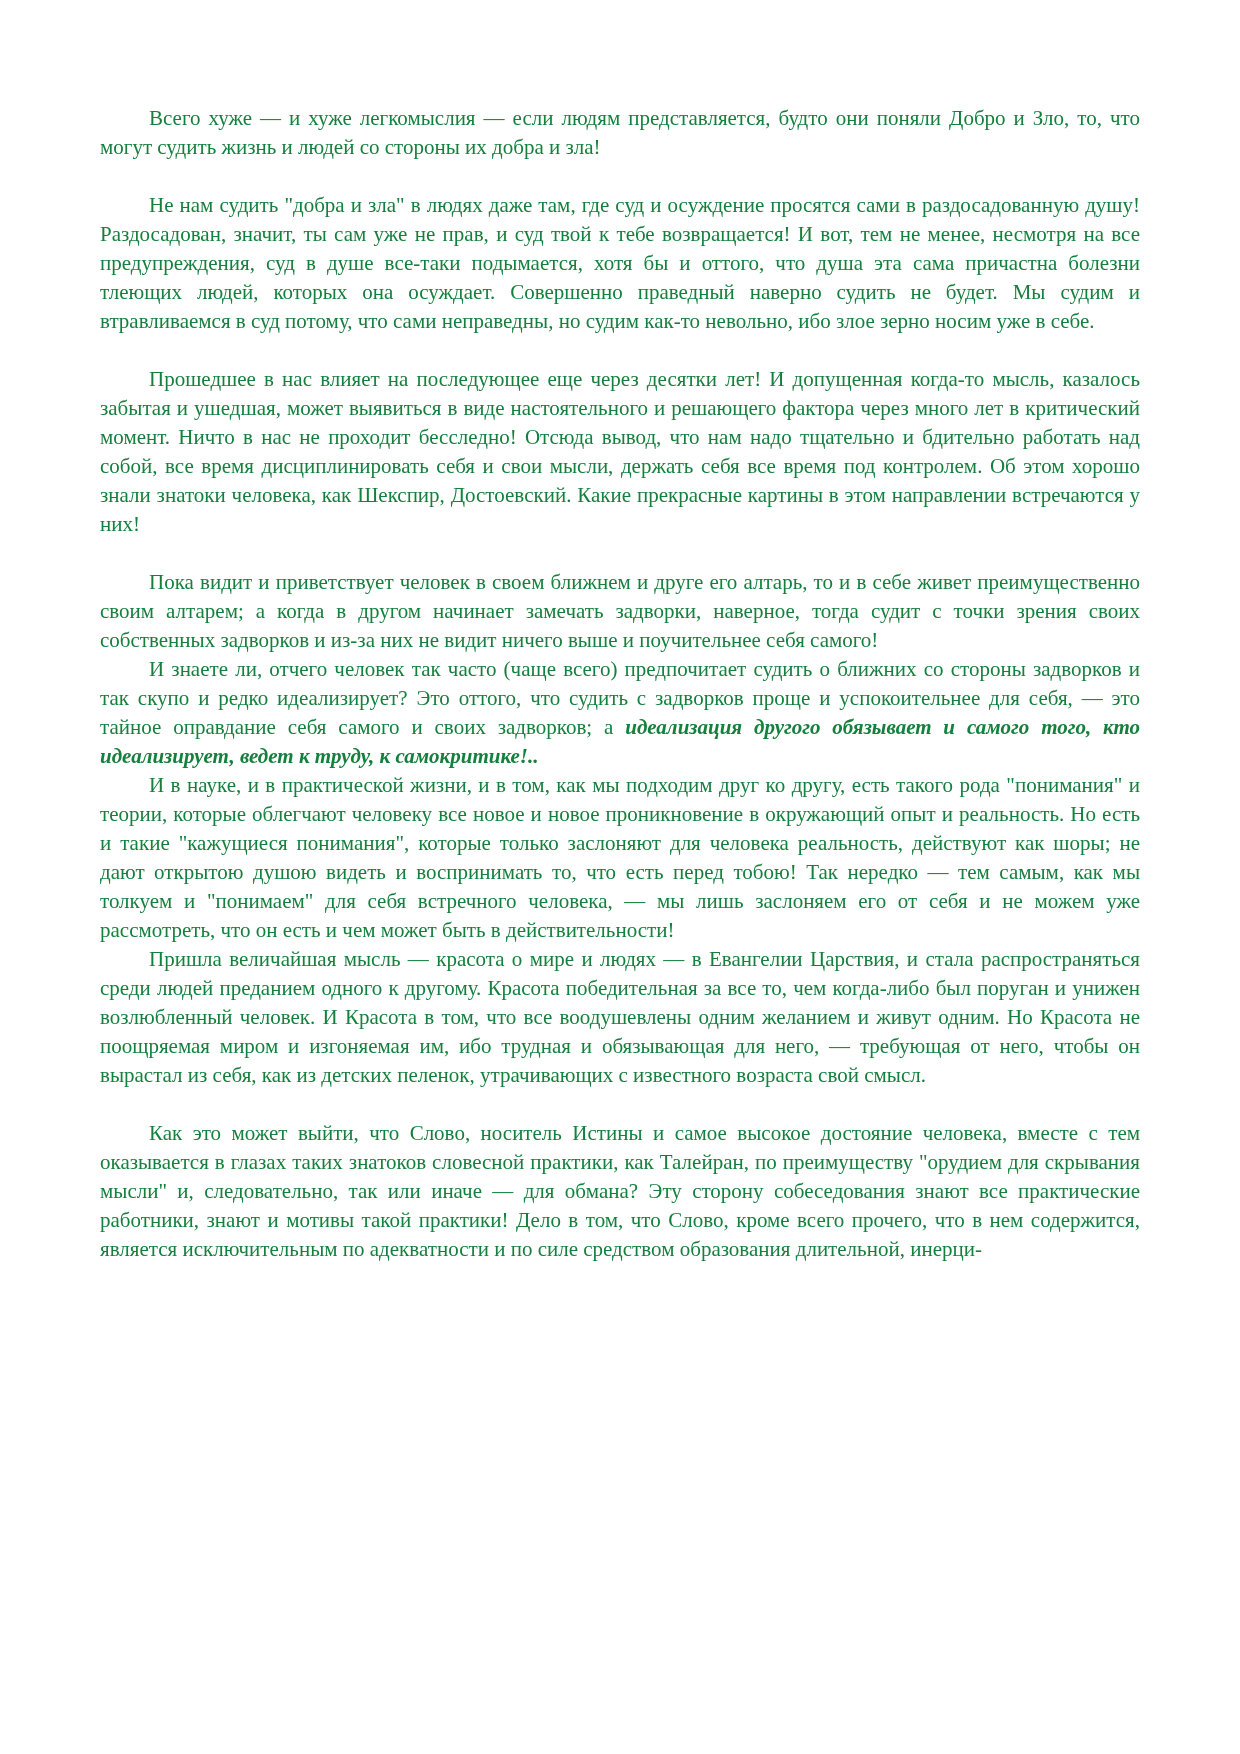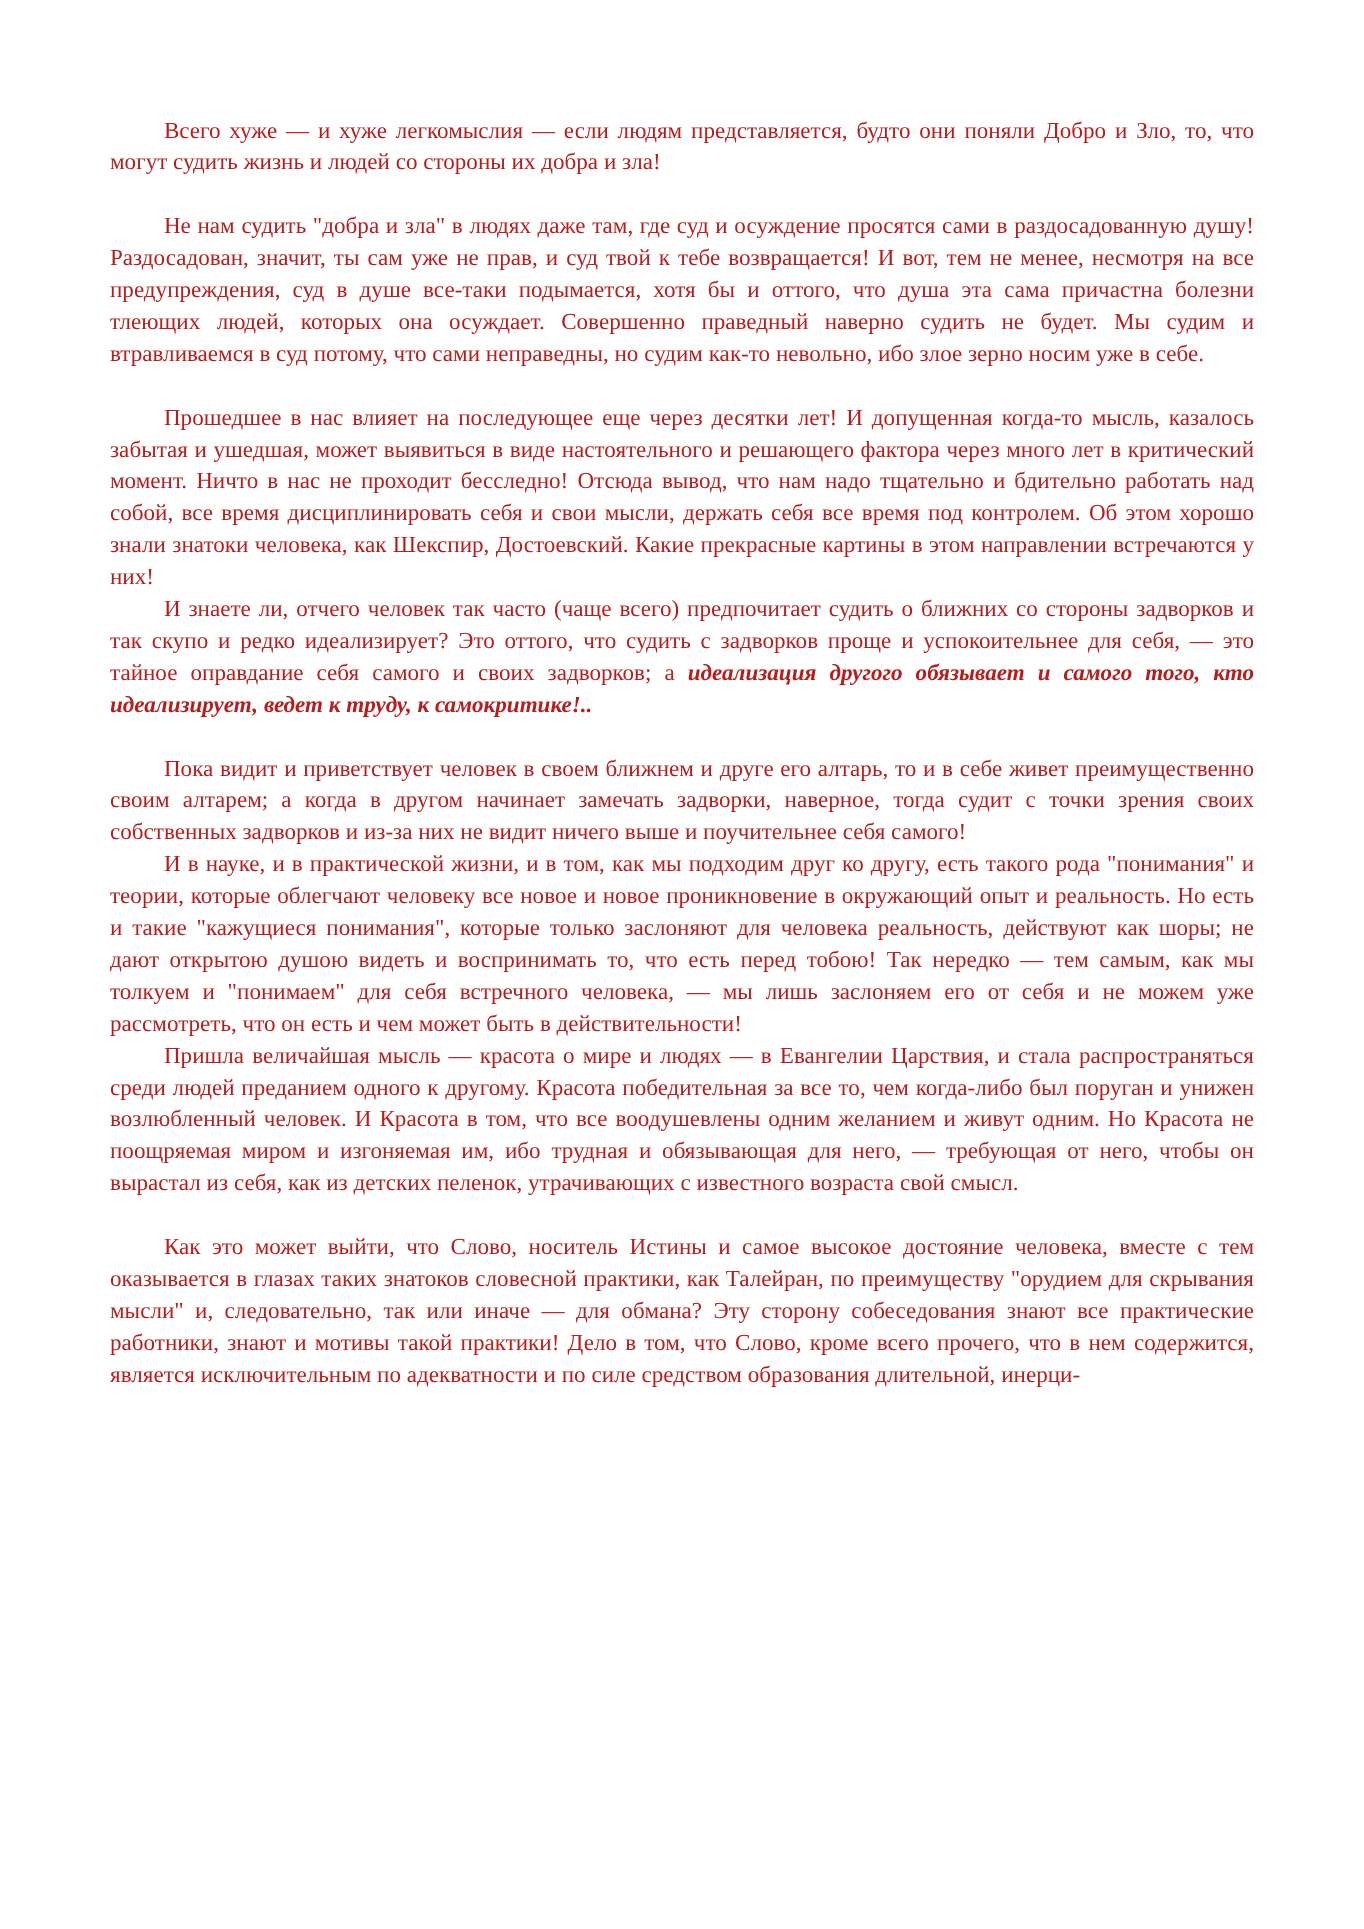--- a/index.html
+++ b/index.html
@@ -11,21 +11,21 @@
     position: relative;
     width: 1240px;
     height: 1754px;
     margin: 0 auto;
     background: #ffffff;
     box-sizing: border-box;
     padding: 104px 100px 80px 100px;
     font-family: "Liberation Serif", "DejaVu Serif", serif;
     font-size: 21px;
     line-height: 29px;
-    color: #b91c1c;
+    color: #15803d;
     overflow: hidden;
   }
   p.para {
     margin: 0;
     text-indent: 49px;
     text-align: justify;
   }
   p.para.gap {
     margin-top: 29px;
   }
@@ -44,26 +44,26 @@
   </p>
 
   <p class="para gap">
     <span>Не нам судить "добра и зла" в людях даже там, где суд и осуждение просятся сами в раздосадованную душу! Раздосадован, значит, ты сам уже не прав, и суд твой к тебе возвращается! И вот, тем не менее, несмотря на все предупреждения, суд в душе все-таки подымается, хотя бы и оттого, что душа эта сама причастна болезни тлеющих людей, которых она осуждает. Совершенно праведный наверно судить не будет. Мы судим и втравливаемся в суд потому, что сами неправедны, но судим как-то невольно, ибо злое зерно носим уже в себе.</span>
   </p>
 
   <p class="para gap">
     <span>Прошедшее в нас влияет на последующее еще через десятки лет! И допущенная когда-то мысль, казалось забытая и ушедшая, может выявиться в виде настоятельного и решающего фактора через много лет в критический момент. Ничто в нас не проходит бесследно! Отсюда вывод, что нам надо тщательно и бдительно работать над собой, все время дисциплинировать себя и свои мысли, держать себя все время под контролем. Об этом хорошо знали знатоки человека, как Шекспир, Достоевский. Какие прекрасные картины в этом направлении встречаются у них!</span>
   </p>
 
+  <p class="para gap">
+    <span>Пока видит и приветствует человек в своем ближнем и друге его алтарь, то и в себе живет преимущественно своим алтарем; а когда в другом начинает замечать задворки, наверное, тогда судит с точки зрения своих собственных задворков и из-за них не видит ничего выше и поучительнее себя самого!</span>
+  </p>
+
   <p class="para">
     <span>И знаете ли, отчего человек так часто (чаще всего) предпочитает судить о ближних со стороны задворков и так скупо и редко идеализирует? Это оттого, что судить с задворков проще и успокоительнее для себя, — это тайное оправдание себя самого и своих задворков; а </span><em class="bi">идеализация другого обязывает и самого того, кто идеализирует, ведет к труду, к самокритике!..</em>
-  </p>
-
-  <p class="para gap">
-    <span>Пока видит и приветствует человек в своем ближнем и друге его алтарь, то и в себе живет преимущественно своим алтарем; а когда в другом начинает замечать задворки, наверное, тогда судит с точки зрения своих собственных задворков и из-за них не видит ничего выше и поучительнее себя самого!</span>
   </p>
 
   <p class="para">
     <span>И в науке, и в практической жизни, и в том, как мы подходим друг ко другу, есть такого рода "понимания" и теории, которые облегчают человеку все новое и новое проникновение в окружающий опыт и реальность. Но есть и такие "кажущиеся понимания", которые только заслоняют для человека реальность, действуют как шоры; не дают открытою душою видеть и воспринимать то, что есть перед тобою! Так нередко — тем самым, как мы толкуем и "понимаем" для себя встречного человека, — мы лишь заслоняем его от себя и не можем уже рассмотреть, что он есть и чем может быть в действительности!</span>
   </p>
 
 
   <p class="para">
     <span>Пришла величайшая мысль — красота о мире и людях — в Евангелии Царствия, и стала распространяться среди людей преданием одного к другому. Красота победительная за все то, чем когда-либо был поруган и унижен возлюбленный человек. И Красота в том, что все воодушевлены одним желанием и живут одним. Но Красота не поощряемая миром и изгоняемая им, ибо трудная и обязывающая для него, — требующая от него, чтобы он вырастал из себя, как из детских пеленок, утрачивающих с известного возраста свой смысл.</span>
   </p>

